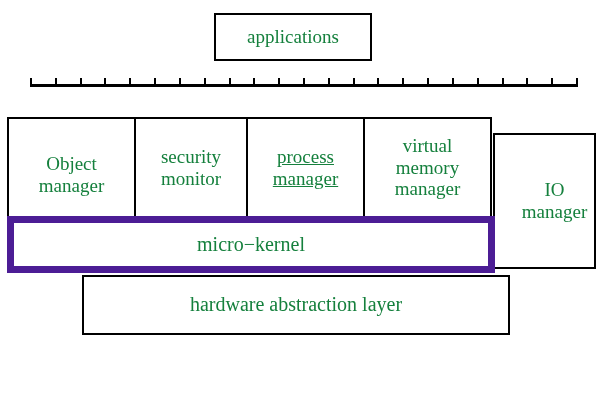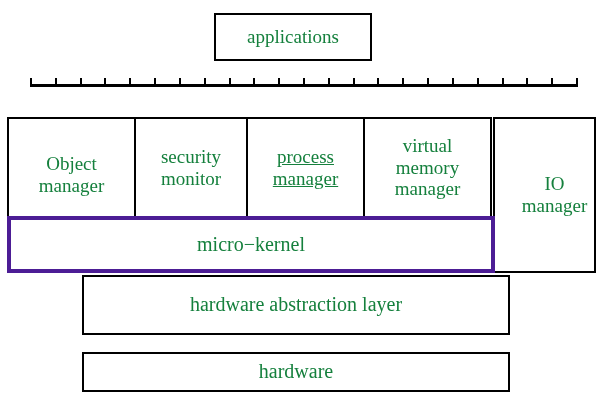--- a/index.html
+++ b/index.html
@@ -71,29 +71,29 @@
     justify-content: center;
     text-align: center;
     line-height: 1.15;
     font-size: 19px;
     white-space: pre-line;
   }
   #svc-object-manager   { left: 0px;   top: 0px; width: 129px; height: 115px; }
   #svc-security-monitor { left: 127px; top: 0px; width: 114px; height: 101px; }
   #svc-process-manager  { left: 239px; top: 0px; width: 119px; height: 101px; text-decoration: underline; }
   #svc-virtual-memory   { left: 356px; top: 0px; width: 129px; height: 101px; }
-  #svc-io-manager       { left: 486px; top: 0px; width: 103px; height: 156px; padding-left: 20px; }
+  #svc-io-manager       { left: 486px; top: 16px; width: 103px; height: 136px; padding-left: 20px; }
   #microkernel-box {
     position: absolute;
     left: 0px;
     top: 99px;
     width: 488px;
     height: 57px;
     box-sizing: border-box;
-    border: 4px solid #4c1d95;
+    border: 7px solid #4c1d95;
     background: #ffffff;
     display: flex;
     align-items: center;
     justify-content: center;
     font-size: 20px;
   }
   
   #hal-box {
     left: 82px;
     top: 275px;
@@ -160,15 +160,14 @@
 
     <div class="svc-box" id="svc-io-manager">IO
 manager</div>
 
     <div id="microkernel-box">micro−kernel</div>
 
   </div>
 
   <div class="box" id="hal-box">hardware abstraction layer</div>
 
-  <div class="box" id="hardware-box">hardware</div>
 
 </div>
 
 </body></html>

